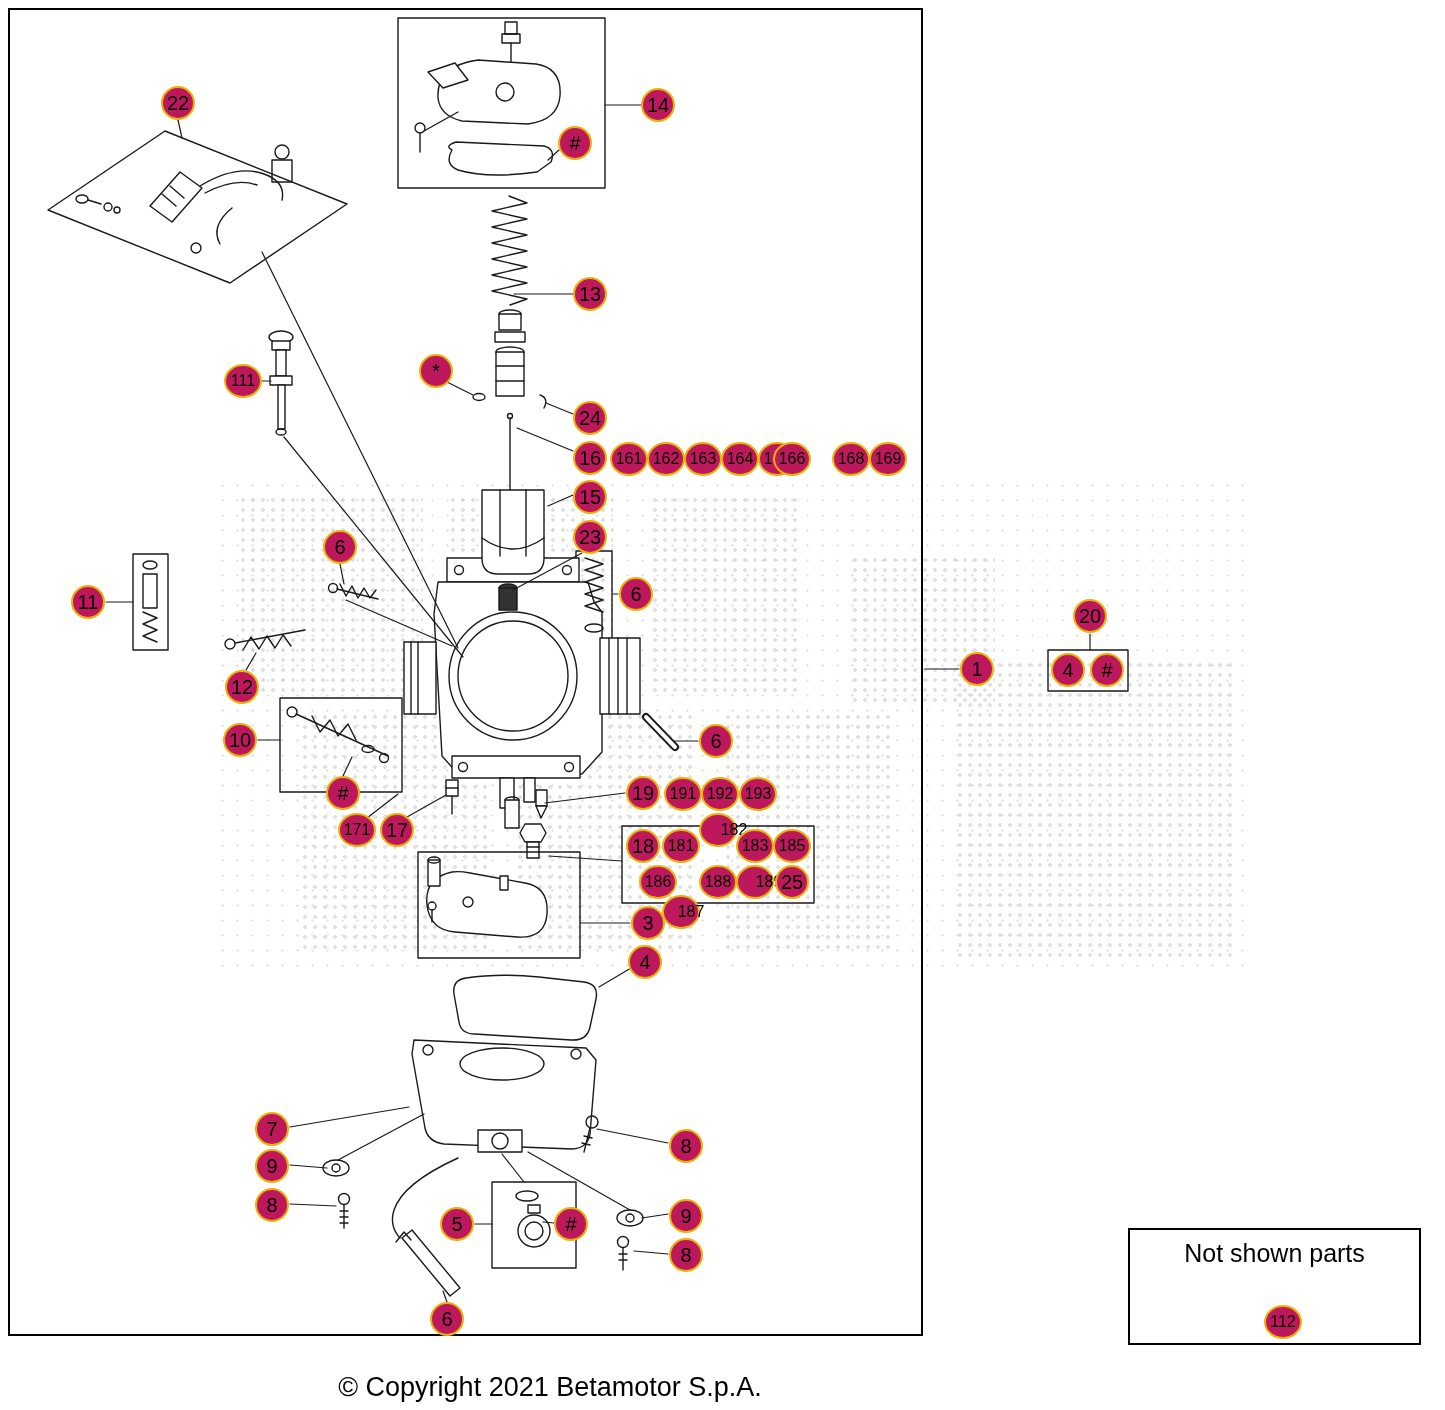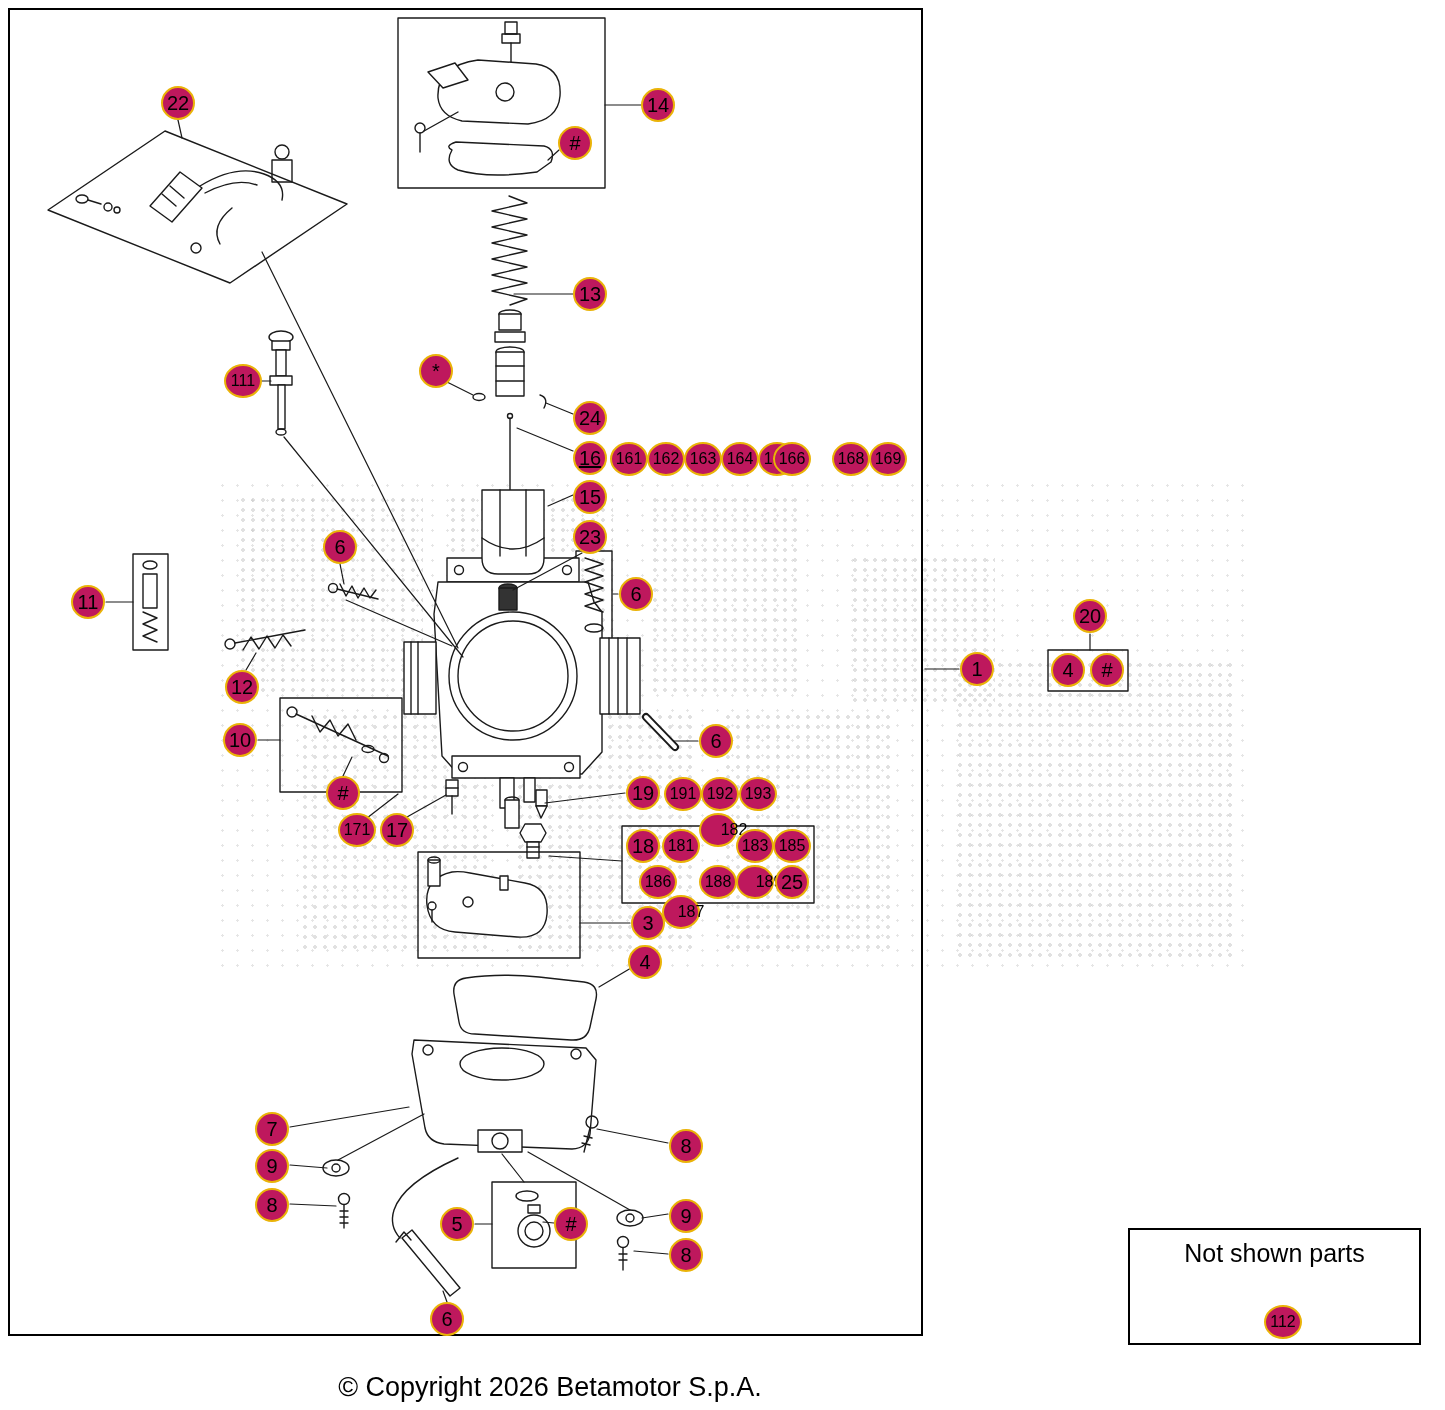--- a/index.html
+++ b/index.html
@@ -305,21 +305,21 @@
     </g>
   </svg>
 
   <div id="callout-layer">
       <div class="balloon" style="left: 178px; top: 103px;">22</div>
       <div class="balloon" style="left: 658px; top: 105px;">14</div>
       <div class="balloon" style="left: 575px; top: 143px;">#</div>
       <div class="balloon" style="left: 590px; top: 294px;">13</div>
       <div class="balloon" style="left: 436px; top: 371px;">*</div>
       <div class="balloon" style="left: 590px; top: 418px;">24</div>
-      <div class="balloon" style="left: 590px; top: 458px; text-decoration: underline;">16</div>
+      <div class="balloon" style="left: 590px; top: 458px;">16</div>
       <div class="balloon wide" style="left: 629px; top: 459px;">161</div>
       <div class="balloon wide" style="left: 666px; top: 459px;">162</div>
       <div class="balloon wide" style="left: 703px; top: 459px;">163</div>
       <div class="balloon wide" style="left: 740px; top: 459px;">164</div>
       <div class="balloon wide" style="left: 777px; top: 459px;">165</div>
       <div class="balloon wide" style="left: 792px; top: 459px;">166</div>
       <div class="balloon wide" style="left: 851px; top: 459px;">168</div>
       <div class="balloon wide" style="left: 888px; top: 459px;">169</div>
       <div class="balloon" style="left: 590px; top: 497px;">15</div>
       <div class="balloon" style="left: 590px; top: 537px;">23</div>
@@ -362,15 +362,15 @@
       <div class="balloon" style="left: 457px; top: 1224px;">5</div>
       <div class="balloon" style="left: 571px; top: 1224px;">#</div>
       <div class="balloon" style="left: 447px; top: 1319px;">6</div>
       <div class="balloon wide" style="left: 1283px; top: 1322px;">112</div>
     </div>
 
   <div class="not-shown">
     <div>Not shown parts</div>
   </div>
 
-  <div class="copyright">© Copyright 2026 Betamotor S.p.A.</div>
+  <div class="copyright">© Copyright 2021 Betamotor S.p.A.</div>
 
 </div>
 
 </body></html>

